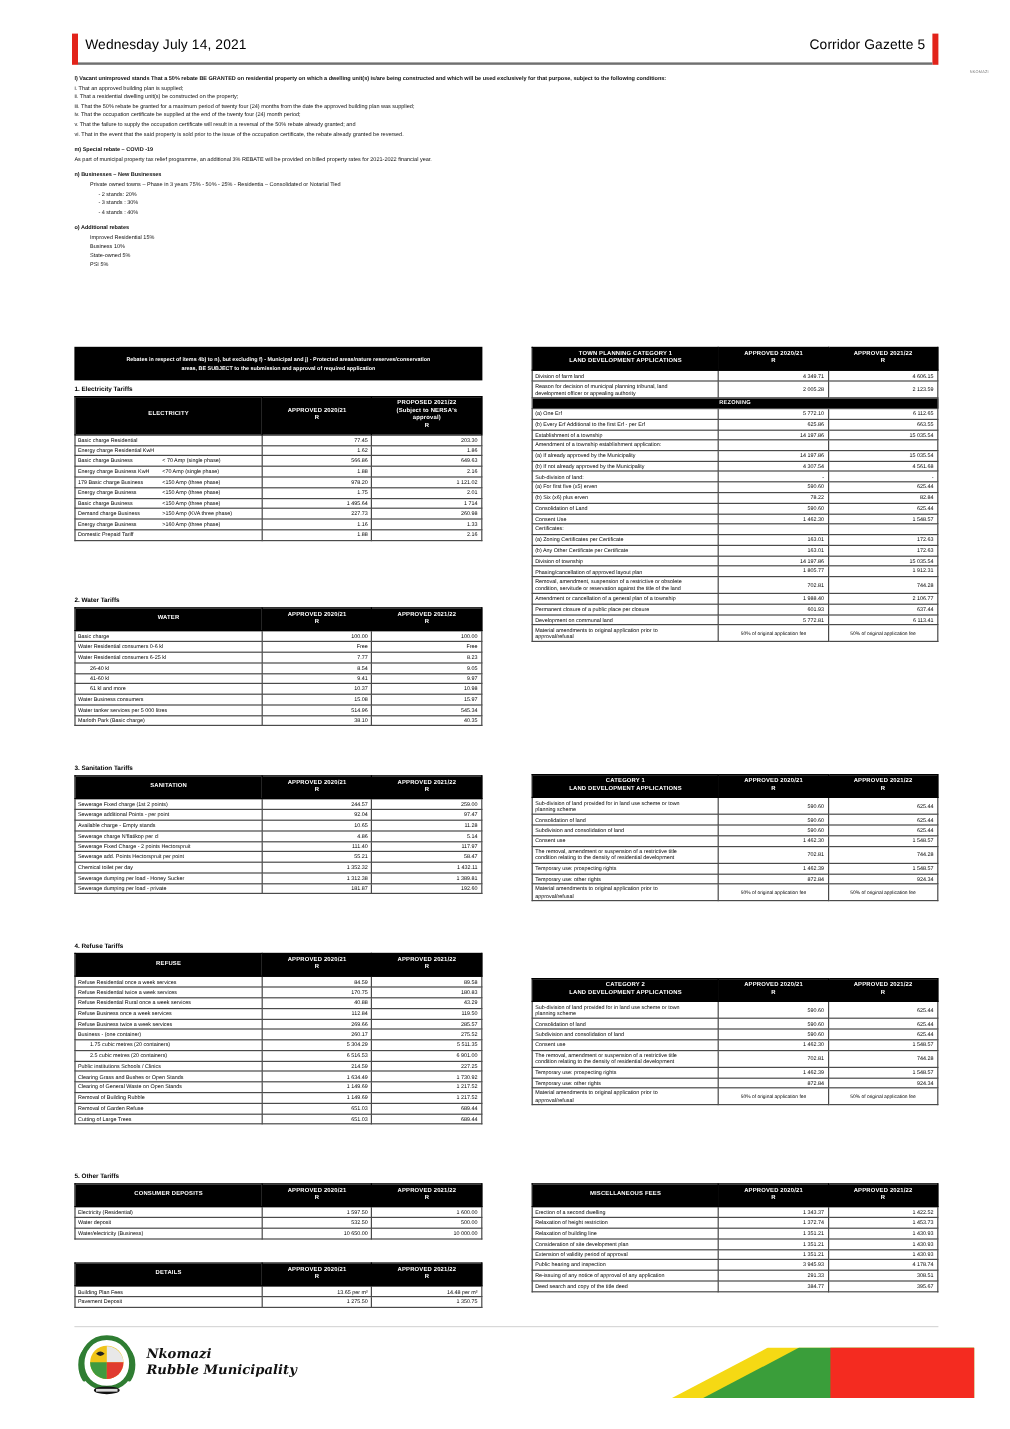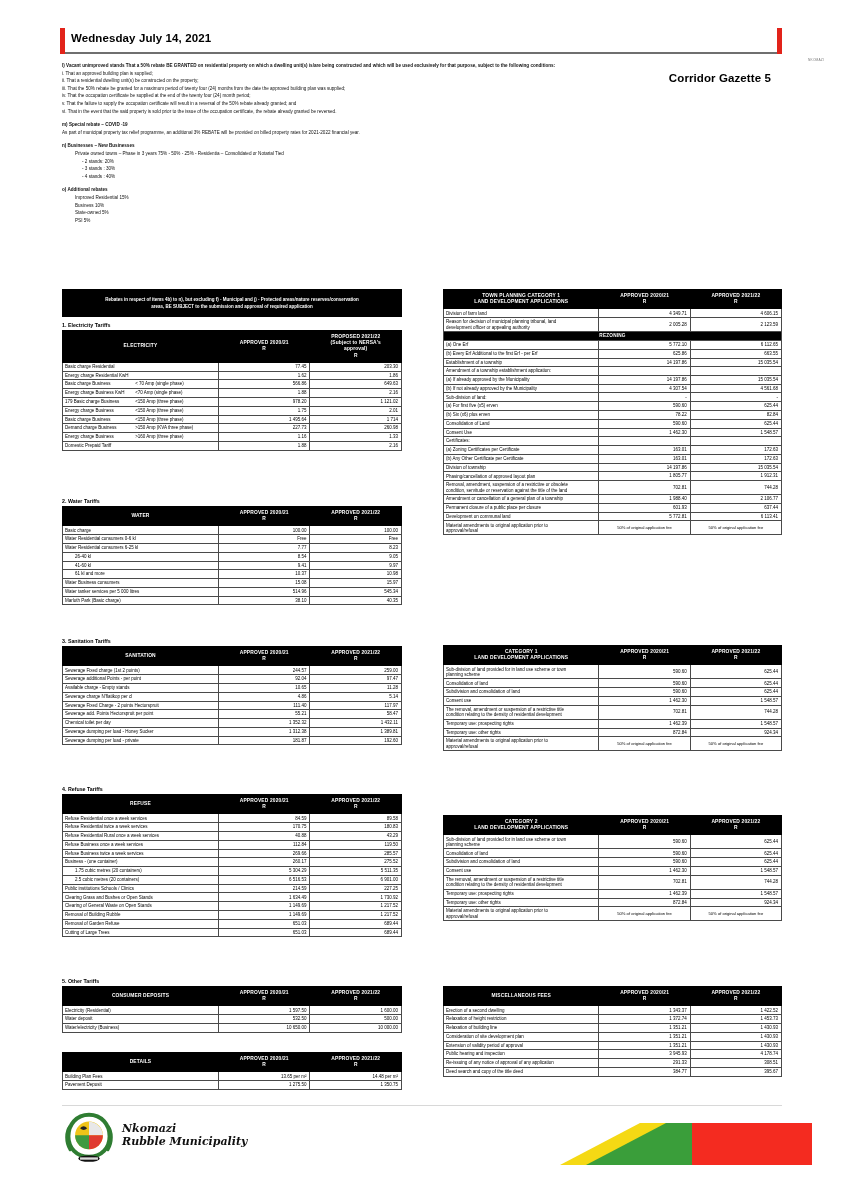--- a/index.html
+++ b/index.html
@@ -8,22 +8,22 @@
     font-family:"Liberation Sans", sans-serif;
     color:#000;overflow:hidden;position:relative;
   }
   .page{position:absolute;inset:0;}
 
   
   .masthead{position:absolute;left:60px;top:28px;width:722px;height:26px;}
   .mh-bar{position:absolute;top:0;width:5px;height:26px;background:#e2231a;}
   .mh-bar.left{left:0;}
   .mh-bar.right{right:0;}
-  .mh-date{position:absolute;left:11px;top:4px;font-size:11.5px;font-weight:bold;letter-spacing:.1px;}
-  .mh-title{position:absolute;right:11px;top:4px;font-size:11.5px;font-weight:bold;letter-spacing:.1px;margin-top:40px;}
+  .mh-date{position:absolute;left:11px;top:4px;font-size:11.5px;font-weight:normal;letter-spacing:.1px;}
+  .mh-title{position:absolute;right:11px;top:4px;font-size:11.5px;font-weight:normal;letter-spacing:.1px;}
   .mh-rule{position:absolute;left:5px;right:5px;bottom:0;height:1.6px;background:#6f6f6f;}
   .mh-micro{position:absolute;right:18px;top:58px;font-size:3.2px;color:#7a7a7a;letter-spacing:.2px;}
 
   
   .prose{position:absolute;left:62px;top:62px;width:720px;}
   .p-line{font-size:4.6px;line-height:7.6px;color:#111;white-space:nowrap;}
   .p-line.b{font-weight:bold;}
   .p-indent{padding-left:13px;}
   .p-indent2{padding-left:20px;}
   .p-gap{height:6px;}

